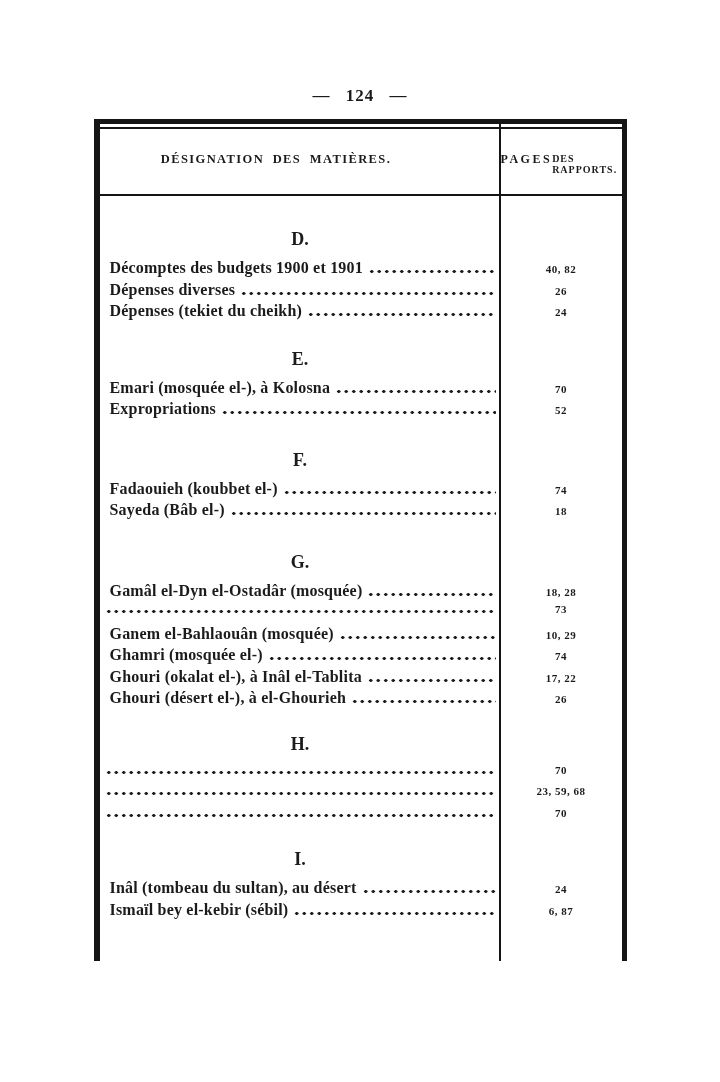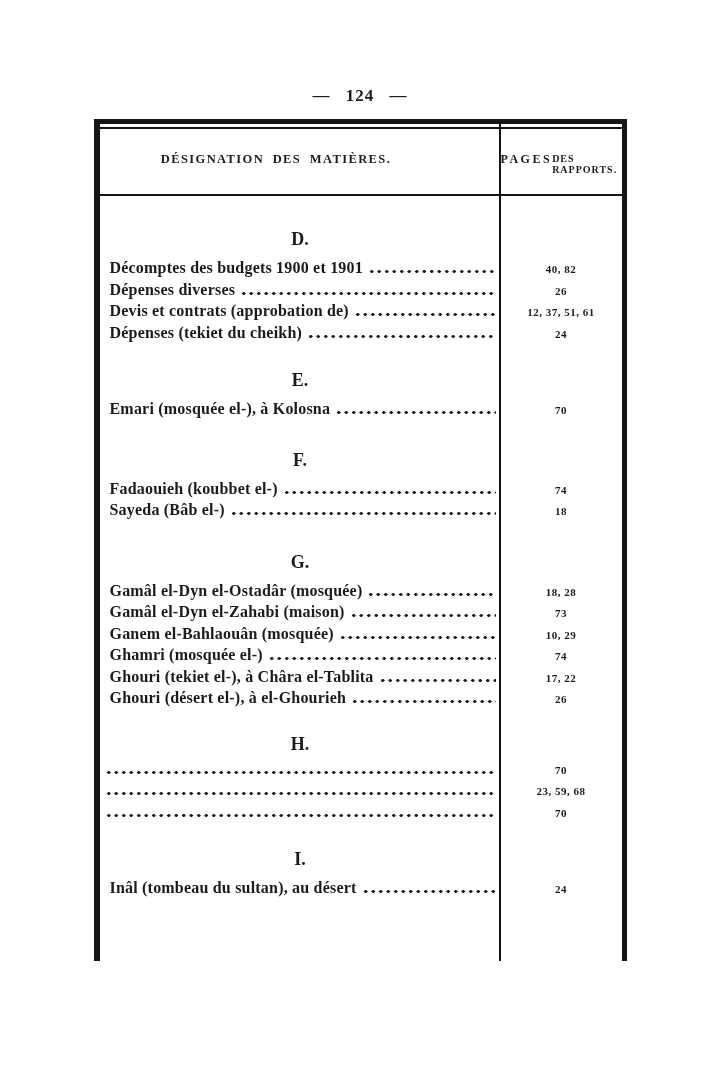--- a/index.html
+++ b/index.html
@@ -165,43 +165,43 @@
     <span class="dot-leader"></span>
     <span class="entry-pages">40, 82</span>
   </div>
 
   <div class="entry-row">
     <span class="entry-title">Dépenses diverses</span>
     <span class="dot-leader"></span>
     <span class="entry-pages">26</span>
   </div>
 
-  <div class="entry-row">
-    <span class="entry-title">Devis et contrats (approbation de)</span>
-    <span class="dot-leader"></span>
-    <span class="entry-pages">12, 37, 51, 61</span>
-  </div>
 
   <div class="entry-row">
     <span class="entry-title">Dépenses (tekiet du cheikh)</span>
     <span class="dot-leader"></span>
     <span class="entry-pages">24</span>
   </div>
 </div>
   </section>
 
   <section class="index-section">
     <h3 class="section-letter">E.</h3>
     <div class="entries">
   <div class="entry-row">
     <span class="entry-title">Emari (mosquée el-), à Kolosna</span>
     <span class="dot-leader"></span>
     <span class="entry-pages">70</span>
   </div>
 
+  <div class="entry-row">
+    <span class="entry-title">Expropriations</span>
+    <span class="dot-leader"></span>
+    <span class="entry-pages">52</span>
+  </div>
 </div>
   </section>
 
   <section class="index-section">
     <h3 class="section-letter">F.</h3>
     <div class="entries">
   <div class="entry-row">
     <span class="entry-title">Fadaouieh (koubbet el-)</span>
     <span class="dot-leader"></span>
     <span class="entry-pages">74</span>
@@ -218,39 +218,38 @@
   <section class="index-section">
     <h3 class="section-letter">G.</h3>
     <div class="entries">
   <div class="entry-row">
     <span class="entry-title">Gamâl el-Dyn el-Ostadâr (mosquée)</span>
     <span class="dot-leader"></span>
     <span class="entry-pages">18, 28</span>
   </div>
 
   <div class="entry-row">
-    <span class="entry-title">Gamâl el-Dyn el-Zahabi (maison)</span>
     <span class="dot-leader"></span>
     <span class="entry-pages">73</span>
   </div>
 
   <div class="entry-row">
     <span class="entry-title">Ganem el-Bahlaouân (mosquée)</span>
     <span class="dot-leader"></span>
     <span class="entry-pages">10, 29</span>
   </div>
 
   <div class="entry-row">
     <span class="entry-title">Ghamri (mosquée el-)</span>
     <span class="dot-leader"></span>
     <span class="entry-pages">74</span>
   </div>
 
   <div class="entry-row">
-    <span class="entry-title">Ghouri (tekiet el-), à Châra el-Tablita</span>
+    <span class="entry-title">Ghouri (okalat el-), à Inâl el-Tablita</span>
     <span class="dot-leader"></span>
     <span class="entry-pages">17, 22</span>
   </div>
 
   <div class="entry-row">
     <span class="entry-title">Ghouri (désert el-), à el-Ghourieh</span>
     <span class="dot-leader"></span>
     <span class="entry-pages">26</span>
   </div>
 </div>
@@ -278,18 +277,23 @@
 
   <section class="index-section">
     <h3 class="section-letter">I.</h3>
     <div class="entries">
   <div class="entry-row">
     <span class="entry-title">Inâl (tombeau du sultan), au désert</span>
     <span class="dot-leader"></span>
     <span class="entry-pages">24</span>
   </div>
 
+  <div class="entry-row">
+    <span class="entry-title">Ismaïl bey el-kebir (sébil)</span>
+    <span class="dot-leader"></span>
+    <span class="entry-pages">6, 87</span>
+  </div>
 </div>
   </section>
 </div>
 
   </div>
 </div>
 
 </body></html>

